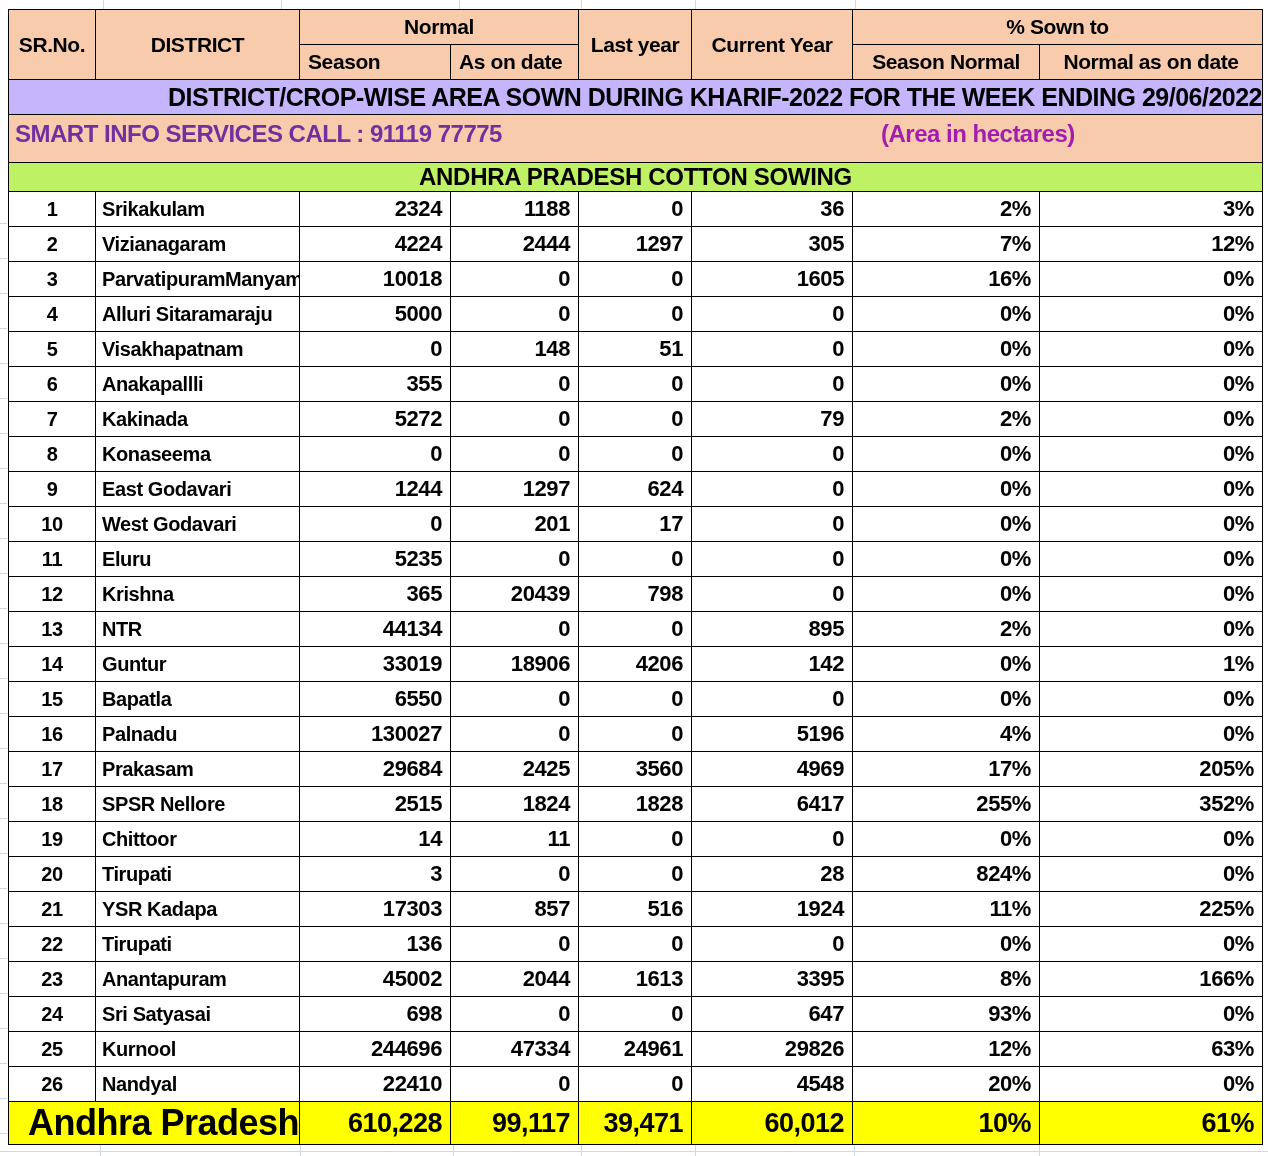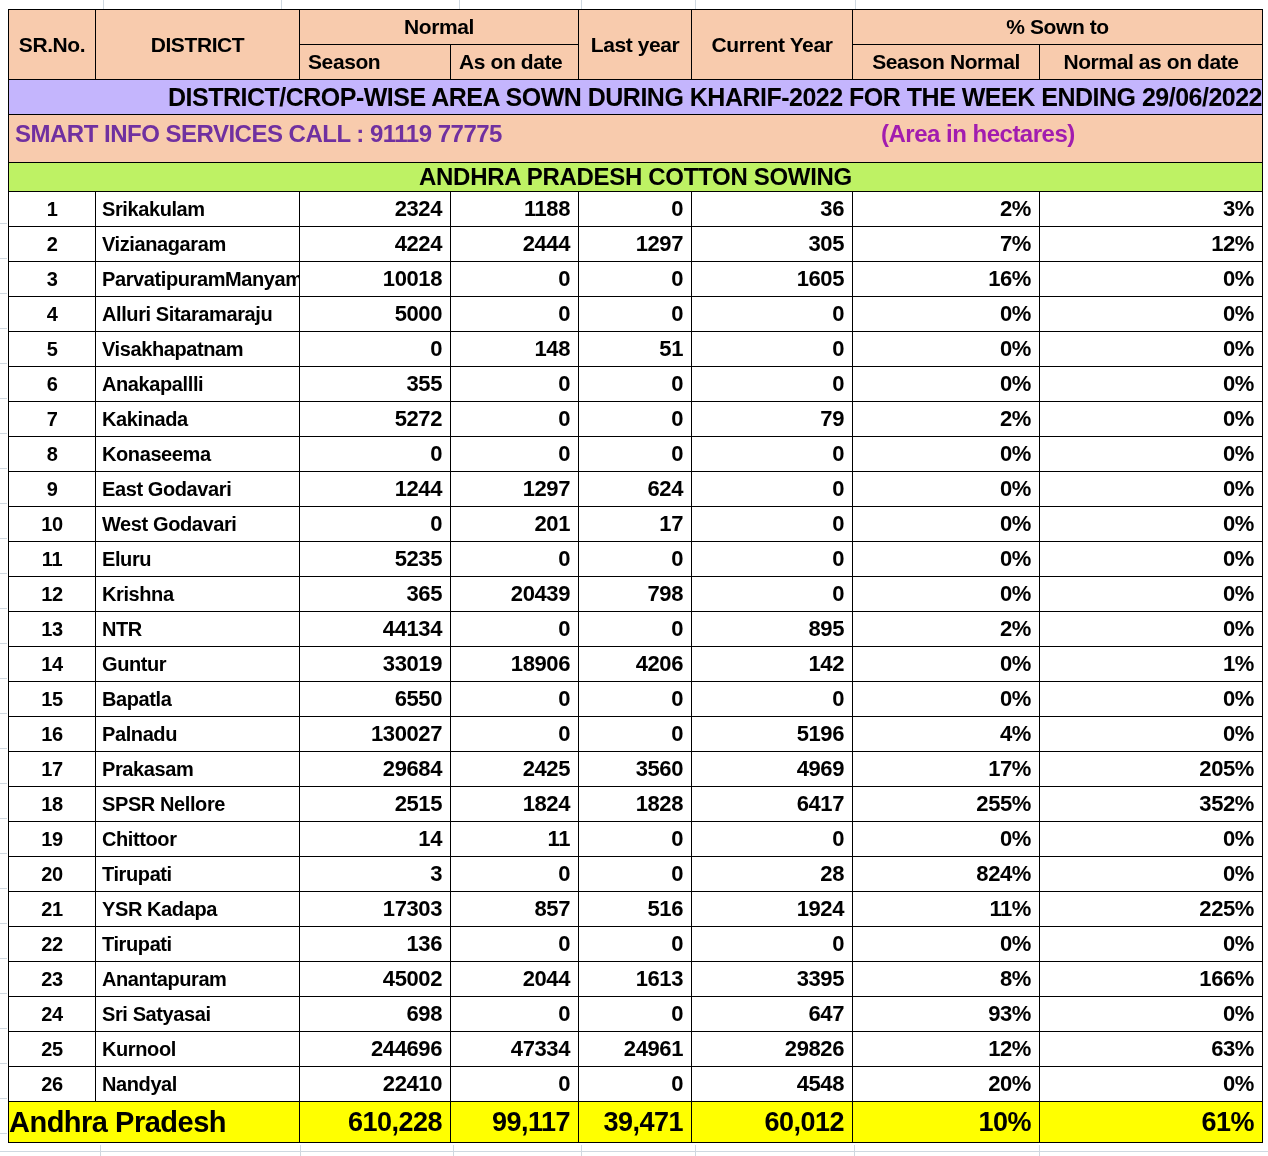--- a/index.html
+++ b/index.html
@@ -55,21 +55,21 @@
   th.ctr { text-align: center; }
 
   
   tbody td { height: 35px; font-size: 22px; letter-spacing: -0.4px; background: #fff; }
   td.c-sr { text-align: center; font-size: 20px; }
   td.c-district { text-align: left; padding-left: 6px; font-size: 20px; }
   td.num { text-align: right; padding-right: 8px; }
 
   
   tfoot td { height: 41px; background: #FFFF00; border: 2px solid #000; font-size: 27px; letter-spacing: -0.5px; }
-  tfoot td.total-label { text-align: left; font-size: 29px; }
+  tfoot td.total-label { text-align: right; font-size: 36px; }
   tfoot td.num { text-align: right; padding-right: 8px; }
 </style>
 </head>
 <body>
 
 <div class="sheet">
 
   <div class="margin-tick-v" style="left:103px; top:0; height:9px;"></div>
   <div class="margin-tick-v" style="left:281px; top:0; height:9px;"></div>
   <div class="margin-tick-v" style="left:459px; top:0; height:9px;"></div>

